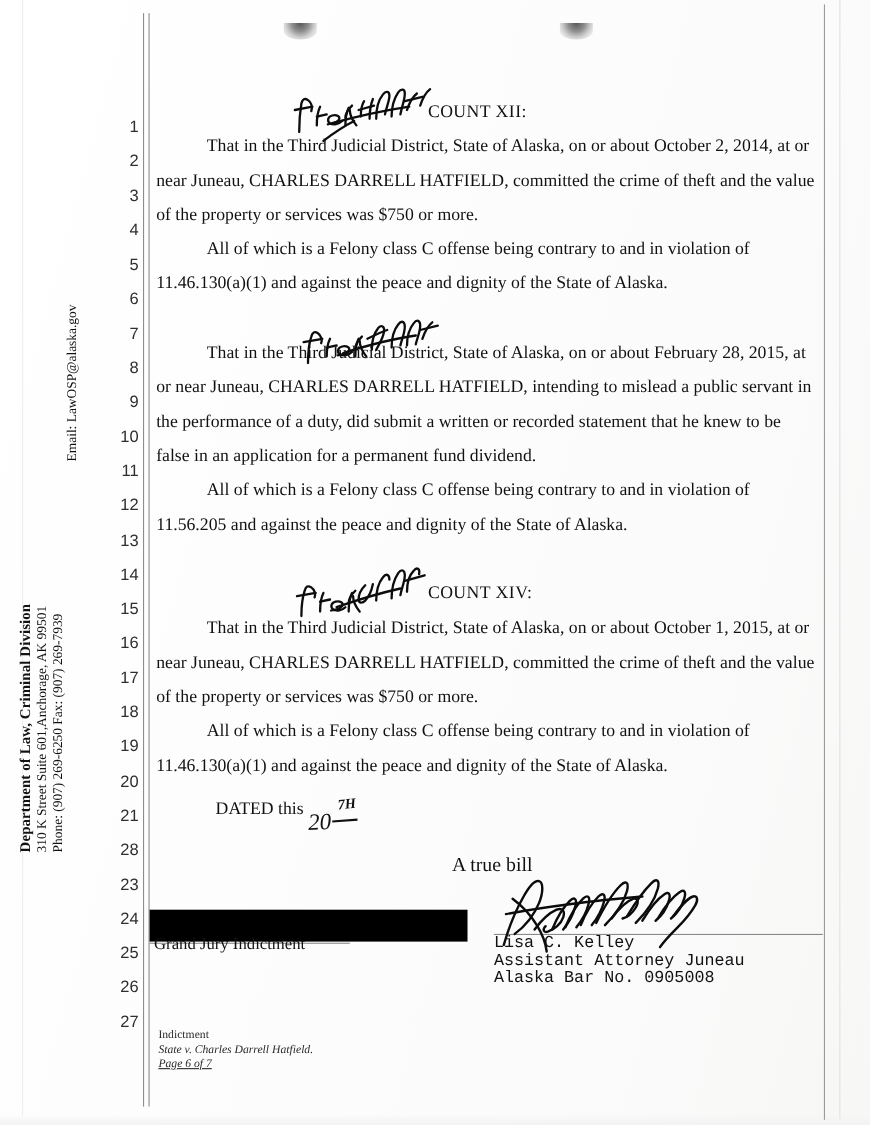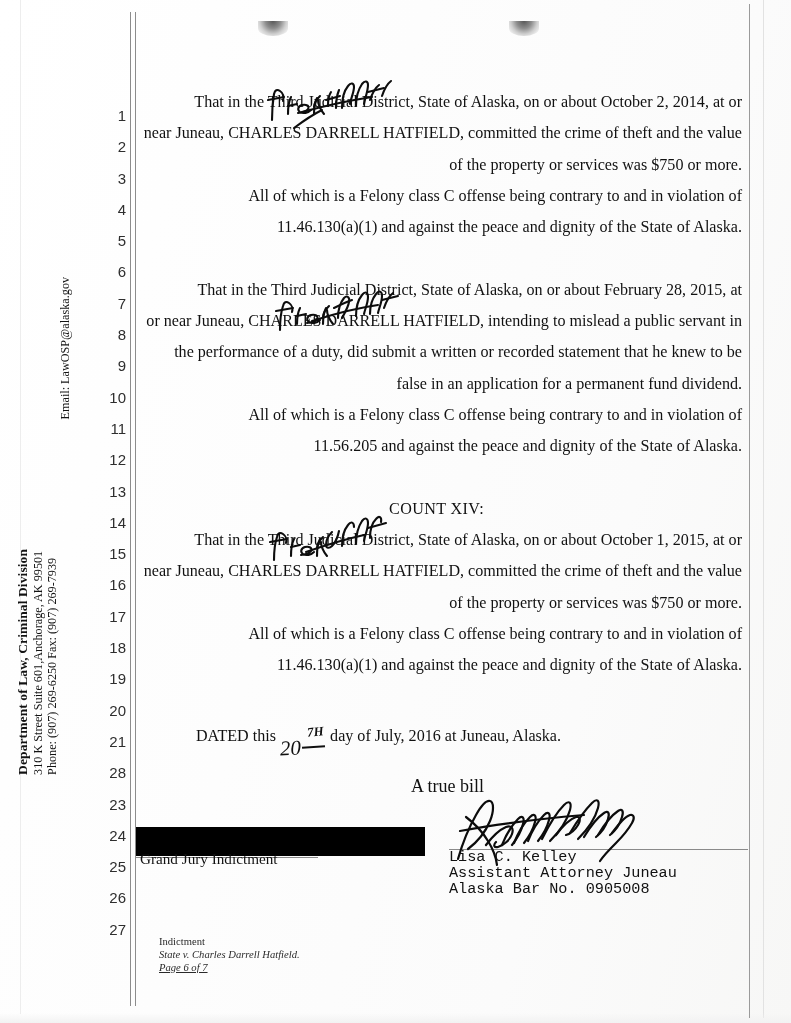--- a/index.html
+++ b/index.html
@@ -130,21 +130,21 @@
     line-height: 31.3px;
   }
   .count-head {
     margin: 0;
     padding-left: 247px;
     letter-spacing: 0.4px;
   }
   .para {
     margin: 0;
     text-indent: 46px;
-    text-align: right;
+    text-align: left;
     font-family: Liberation Serif, serif;
   }
   .spacer-1 { height: 31.3px; }
 
   
   .dated-line {
     position: absolute;
     left: 196px; top: 727px;
     font-size: 16.1px;
     color: #111;
@@ -237,21 +237,20 @@
   }
   .annot svg { display: block; overflow: visible; }
 
   
   .footer {
     position: absolute;
     left: 144px; top: 936px;
     font-size: 10.6px;
     color: #2a2a2a;
     line-height: 12.8px;
-    margin-left: 15px;
   }
   .footer .f-title  { font-style: normal; }
   .footer .f-case   { font-style: italic; }
   .footer .f-page   { font-style: italic; text-decoration: underline; }
 </style>
 </head>
 <body>
 
 <div id="page">
 
@@ -299,20 +298,21 @@
 
   <div class="sidebar">
     <div class="org">Department of Law, Criminal Division</div>
     <div class="addr">310 K Street Suite 601,Anchorage, AK 99501</div>
     <div class="phone">Phone: (907) 269-6250  Fax: (907) 269-7939</div>
     <div class="email">Email: LawOSP@alaska.gov</div>
   </div>
 
   <div class="body-text">
 
+    <p class="count-head">COUNT XII:</p>
     <p class="para">That in the Third Judicial District, State of Alaska, on or about October 2, 2014, at or near Juneau, CHARLES DARRELL HATFIELD, committed the crime of theft and the value of the property or services was $750 or more.</p>
     <p class="para">All of which is a Felony class C offense being contrary to and in violation of 11.46.130(a)(1) and against the peace and dignity of the State of Alaska.</p>
 
     <div class="spacer-1"></div>
 
     <p class="para">That in the Third Judicial District, State of Alaska, on or about February 28, 2015, at or near Juneau, CHARLES DARRELL HATFIELD, intending to mislead a public servant in the performance of a duty, did submit a written or recorded statement that he knew to be false in an application for a permanent fund dividend.</p>
     <p class="para">All of which is a Felony class C offense being contrary to and in violation of 11.56.205 and against the peace and dignity of the State of Alaska.</p>
 
     <div class="spacer-1"></div>
 
@@ -390,21 +390,20 @@
     </svg>
   </div>
 
   <div class="dated-line">
     <span>DATED this</span>
     <span class="hw-day">
       <span class="hw-20">20</span>
       <span class="hw-th">7H</span>
       <span class="hw-underscore"></span>
     </span>
-    <span>day of July, 2016 at Juneau, Alaska.</span>
   </div>
 
   <div class="true-bill">A true bill</div>
 
   <div class="redaction"></div>
   <div class="sig-line-left"></div>
   <div class="foreperson-label">Grand Jury Indictment</div>
 
   <div class="sig-line-right"></div>
 

